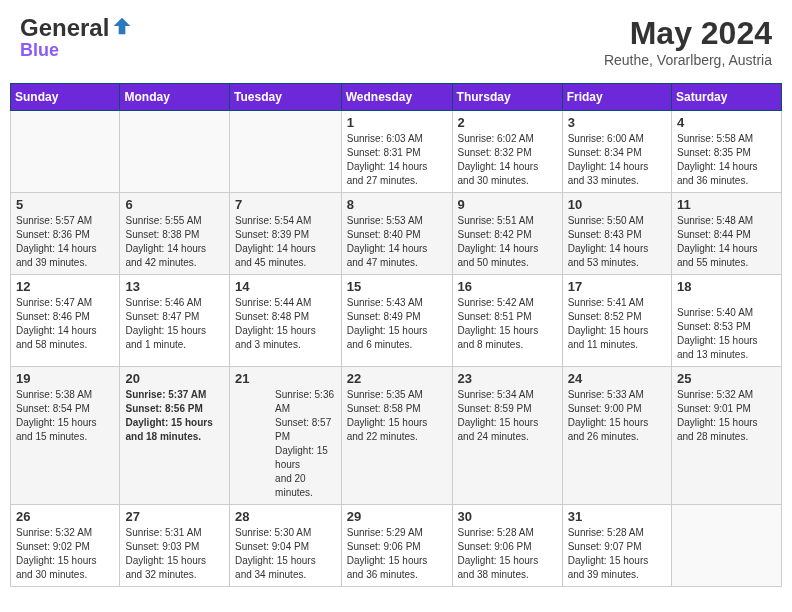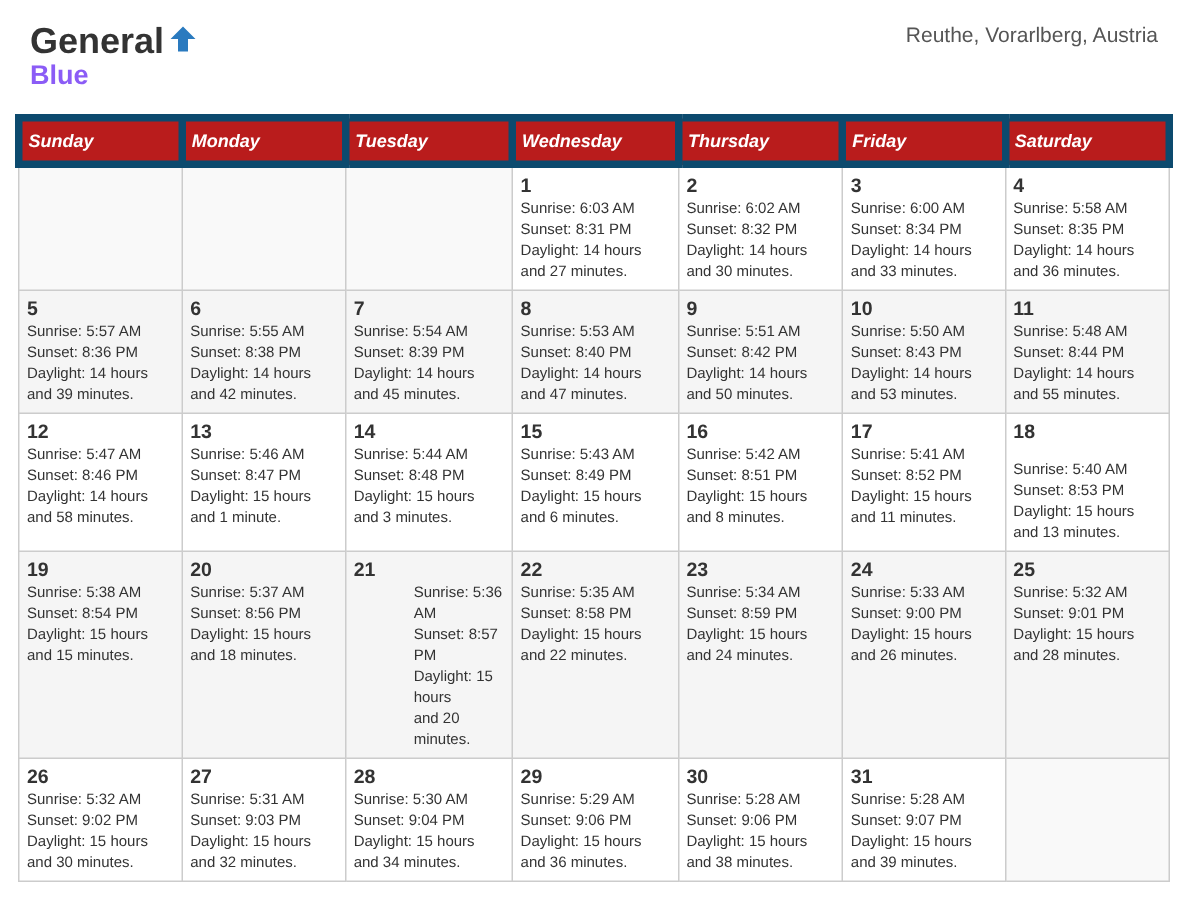--- a/index.html
+++ b/index.html
@@ -54,28 +54,27 @@
       font-size: 14px;
       color: #555;
       text-align: right;
     }
     .calendar {
       width: 100%;
       border-collapse: collapse;
       font-size: 11px;
     }
     .calendar th {
-      background-color: #b91c1c;
+      background-color: #6d28d9;
       color: #fff;
       padding: 6px 4px;
       text-align: left;
       font-size: 12px;
       font-weight: bold;
-      border: 5px solid #0c4a6e;
-      font-style: italic;
+      border: 1px solid #0c4a6e;
     }
     .calendar td {
       border: 1px solid #ccc;
       vertical-align: top;
       padding: 4px 5px;
       width: 113px;
       height: 80px;
       background: #fff;
     }
     .calendar tr:nth-child(even) td {
@@ -108,20 +107,21 @@
       <div style="display:flex;align-items:center;">
         <span class="logo-general">General</span>
         <svg class="logo-icon" viewBox="0 0 24 24" fill="#2a7abf">
           <path d="M12 2 L22 12 L16 12 L16 22 L8 22 L8 12 L2 12 Z" fill="#2a7abf"></path>
         </svg>
       </div>
       <span class="logo-blue">Blue</span>
     </div>
   </div>
   <div class="title-area">
+    <div class="month-title">May 2024</div>
     <div class="location">Reuthe, Vorarlberg, Austria</div>
   </div>
 </div>
 
 <table class="calendar">
   <thead>
     <tr>
     <th>Sunday</th>
         <th>Monday</th>
         <th>Tuesday</th>
@@ -270,21 +270,21 @@
       <tr>
         <td>
           <div class="day-number">19</div>
           <div class="day-info" style="white-space: pre-line;">Sunrise: 5:38 AM
 Sunset: 8:54 PM
 Daylight: 15 hours
 and 15 minutes.</div>
         </td>
         <td>
           <div class="day-number">20</div>
-          <div class="day-info" style="white-space: pre-line;">Sunrise: 5:37 AM
+          <div class="day-info" style="white-space: pre-line; font-weight: bold;">Sunrise: 5:37 AM
 Sunset: 8:56 PM
 Daylight: 15 hours
 and 18 minutes.</div>
         </td>
         <td>
           <div class="day-number">21</div>
           <div class="day-info" style="white-space: pre-line; margin-left: 40px;">Sunrise: 5:36 AM
 Sunset: 8:57 PM
 Daylight: 15 hours
 and 20 minutes.</div>

